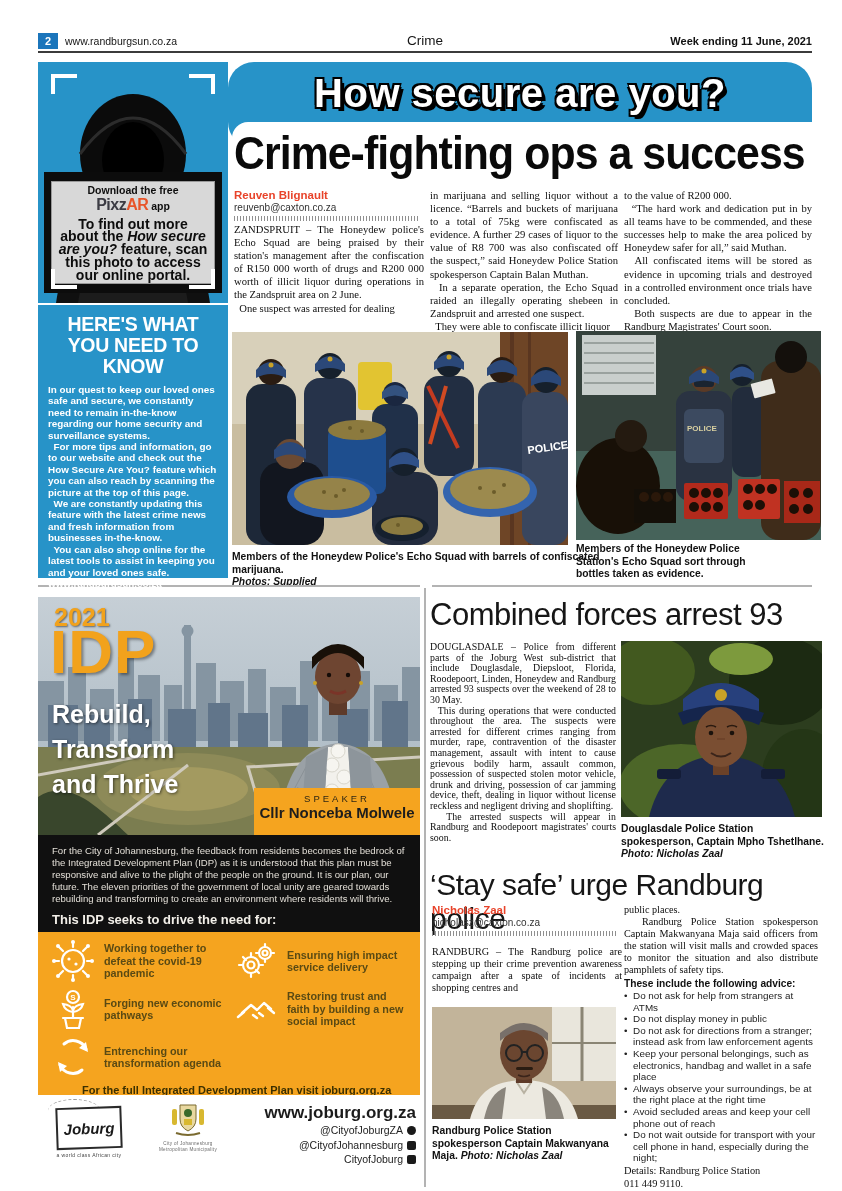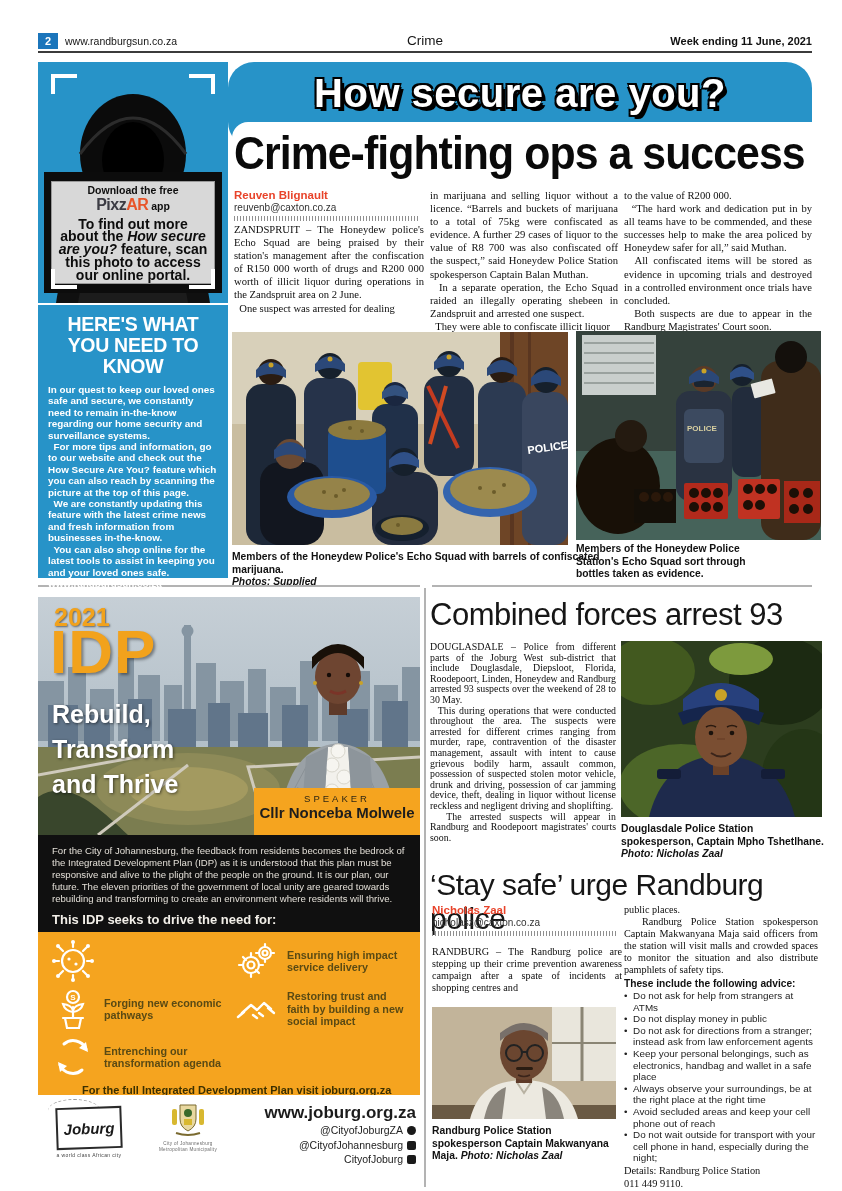--- a/index.html
+++ b/index.html
@@ -531,20 +531,21 @@
                 <circle cx="4" cy="23" r="2"></circle>
                 <circle cx="42" cy="23" r="2"></circle>
                 <circle cx="8" cy="8" r="2"></circle>
                 <circle cx="38" cy="38" r="2"></circle>
                 <circle cx="38" cy="8" r="2"></circle>
                 <circle cx="8" cy="38" r="2"></circle>
                 <circle cx="19" cy="21" r="1.6"></circle>
                 <circle cx="26" cy="26" r="1.6"></circle>
               </g>
           </svg>
+          <div class="ad-label">Working together to defeat the covid-19 pandemic</div>
         </div>
         <div class="ad-item">
           <svg width="46" height="46" viewBox="0 0 46 46">
             <g stroke="#fff" stroke-width="2.2" fill="none" stroke-linecap="round">
               <circle cx="18" cy="27" r="8"></circle>
                 <circle cx="18" cy="27" r="3.5"></circle>
               <circle cx="32" cy="15" r="6"></circle>
                 <circle cx="32" cy="15" r="2.5"></circle>
               <line x1="18" y1="15" x2="18" y2="19"></line>
                 <line x1="18" y1="35" x2="18" y2="39"></line>

